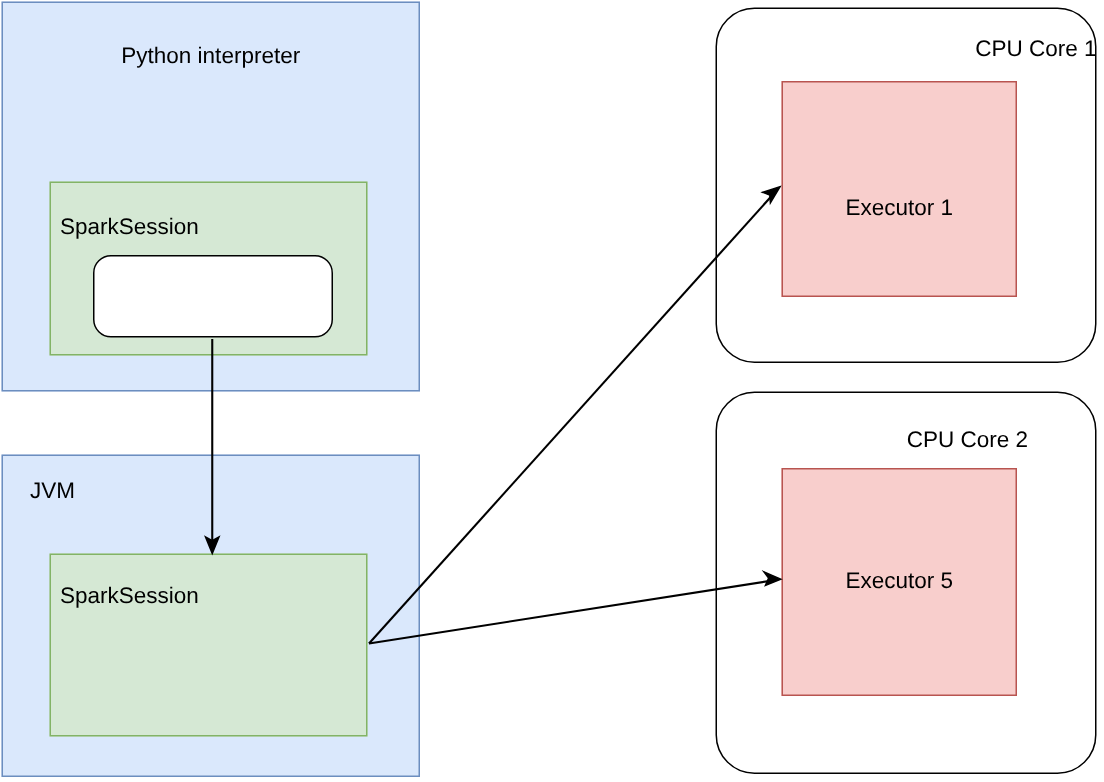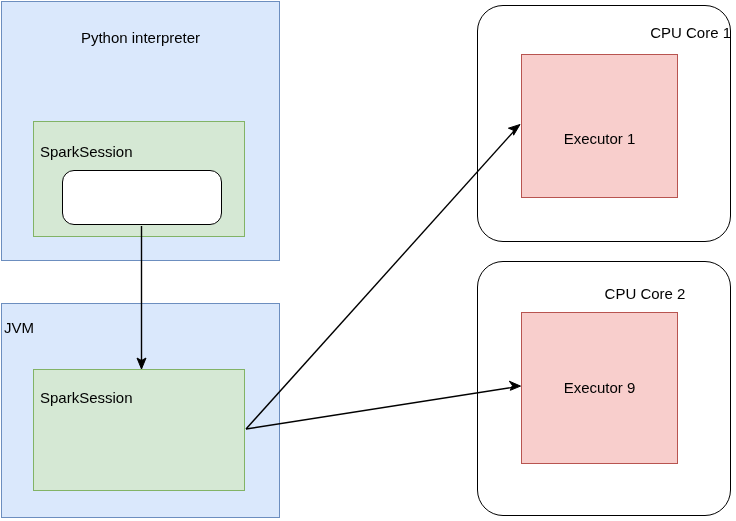--- a/index.html
+++ b/index.html
@@ -84,21 +84,21 @@
   
   #jvm-box {
     left: 1px;
     top: 303px;
     width: 279px;
     height: 215px;
     background: #dae8fc;
     border: 1px solid #6c8ebf;
   }
   #jvm-label {
-    left: 4px;
+    left: 20px;
     top: 320px;
     font-size: 15px;
     text-align: right;
   }
 
   
   #spark-session-jvm-box {
     left: 33px;
     top: 369px;
     width: 212px;
@@ -218,21 +218,21 @@
   <div class="box" id="cpu-core-1-box"></div>
   <div class="label" id="cpu-core-1-label">CPU Core 1</div>
 
   <div class="box" id="executor-1-box"></div>
   <div class="label" id="executor-1-label">Executor 1</div>
 
   <div class="box" id="cpu-core-2-box"></div>
   <div class="label" id="cpu-core-2-label">CPU Core 2</div>
 
   <div class="box" id="executor-3-box"></div>
-  <div class="label" id="executor-3-label">Executor 9</div>
+  <div class="label" id="executor-3-label">Executor 5</div>
 
   <svg id="connectors" viewBox="0 0 736 521" xmlns="http://www.w3.org/2000/svg">
       <g>
         <path d="M 141.5 226 L 141.5 362" class="connector-line" stroke="#000000"></path>
         <path d="M 141.5 369 L 137 358 L 141.5 360.5 L 146 358 Z" fill="#000000" stroke="#000000" stroke-width="1" stroke-linejoin="miter"></path>
       </g>
       <g>
         <path d="M 246 429 L 515 130" class="connector-line" stroke="#000000"></path>
         <path d="M 520 124.5 L 508.4 128.2 L 513.2 130.1 L 513.6 135.2 Z" fill="#000000" stroke="#000000" stroke-width="1" stroke-linejoin="miter"></path>
       </g>

